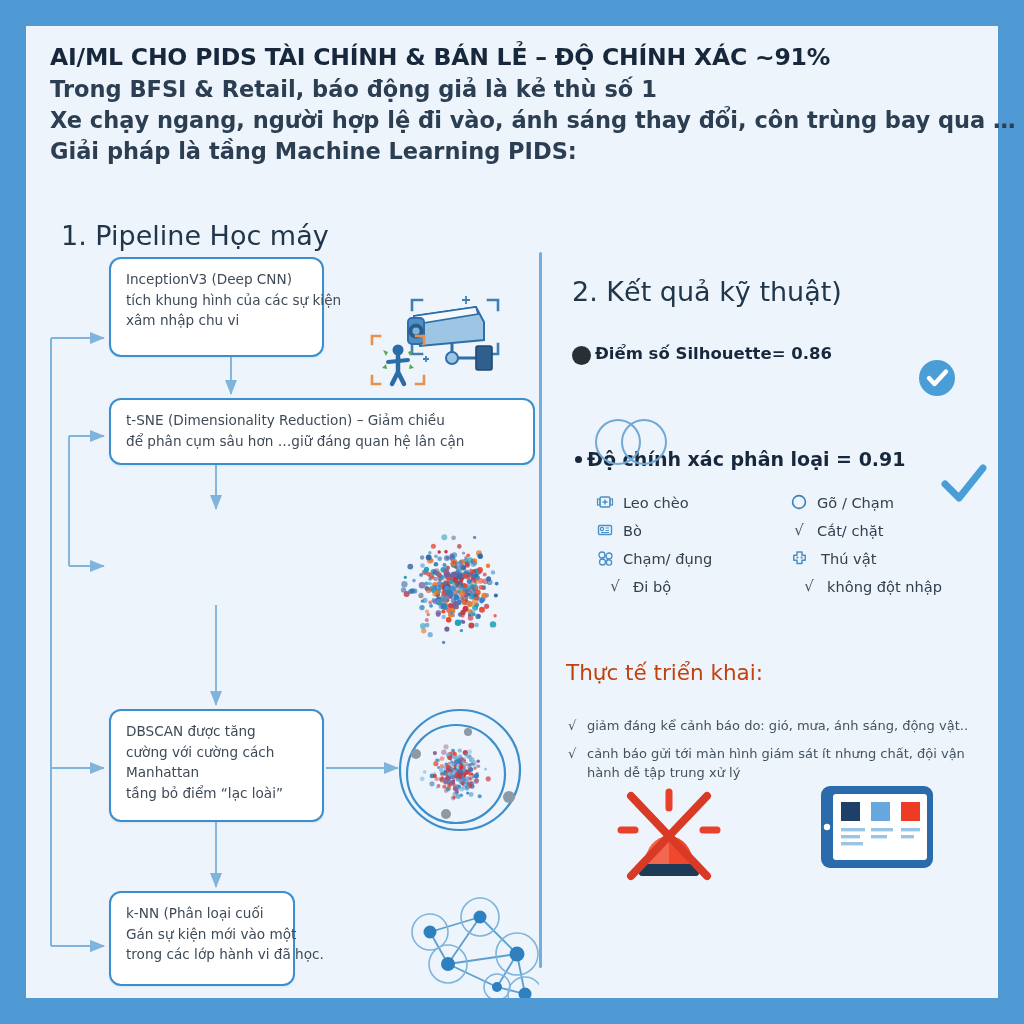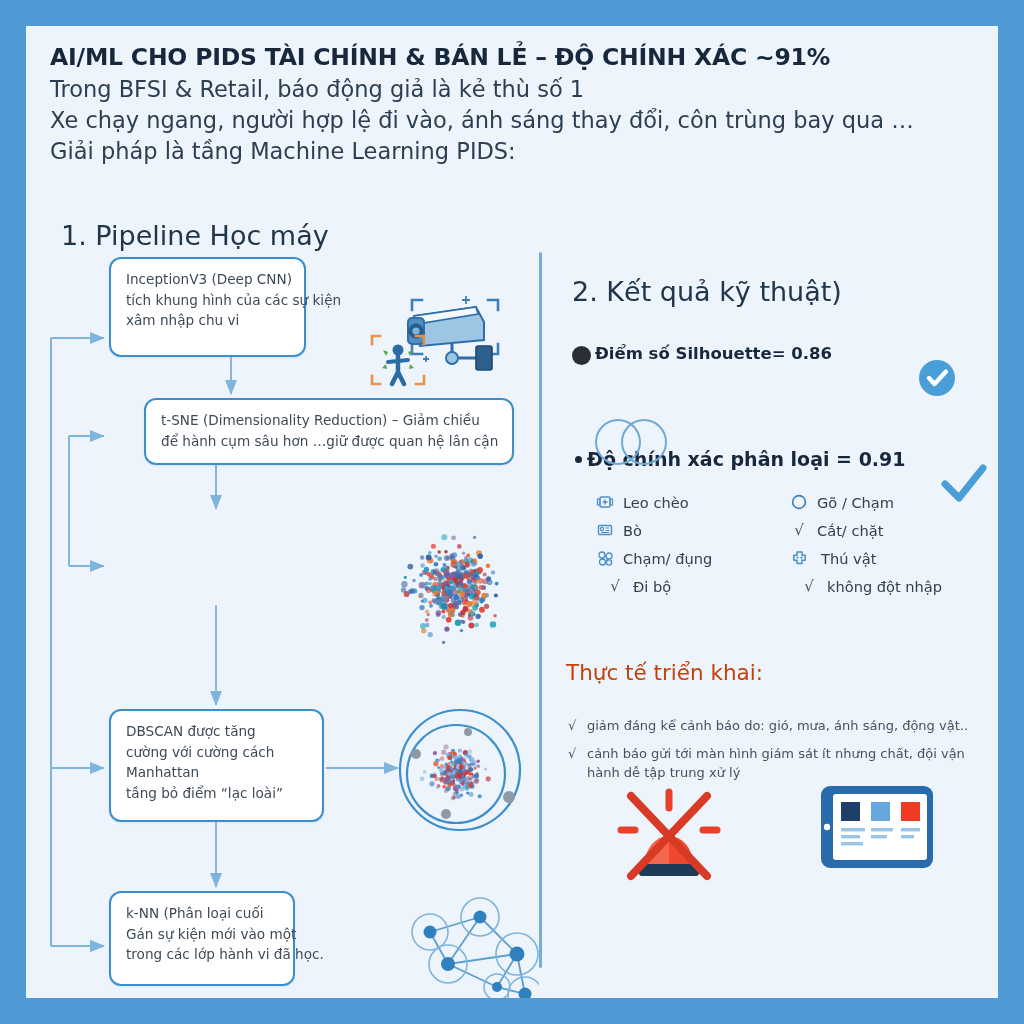--- a/index.html
+++ b/index.html
@@ -19,21 +19,21 @@
   }
 
   
   .header { position: absolute; left: 24px; top: 14px; width: 930px; }
   .h-title {
     font-size: 23.5px; font-weight: bold; color: #17283c;
     letter-spacing: -0.2px; white-space: nowrap;
     line-height: 34px;
   }
   .h-sub {
-    font-size: 22.5px; color: #2c3e52; font-weight: 400;
+    font-size: 22.5px; color: #2c3e52; font-weight: 700;
     line-height: 31px; white-space: nowrap;
   }
 
   
   .sec-title {
     position: absolute; font-size: 27px; color: #20364b; font-weight: 400;
   }
   #sec1 { left: 35px; top: 194px; }
   #sec2 { left: 33px; top: 0px; }
 
@@ -51,22 +51,22 @@
     position: absolute;
     background: #ffffff;
     border: 2.2px solid #3c8fcc;
     border-radius: 12px;
     padding: 10px 12px 10px 15px;
     color: #3e4a57;
     font-size: 13.6px;
     line-height: 20.5px;
     box-shadow: 0 1px 2px rgba(60,143,204,0.12);
   }
-  #node1 { left: 83px; top: 231px; width: 197px; height: 100px; }
-  #node2 { left: 83px; top: 372px; width: 370px; height: 67px; margin-left: 35px; }
+  #node1 { left: 83px; top: 231px; width: 215px; height: 100px; }
+  #node2 { left: 83px; top: 372px; width: 426px; height: 67px; }
   #node3 { left: 83px; top: 487px; width: 213px; height: 92px; }
   #node4 { left: 83px; top: 683px; width: 215px; height: 113px; }
   #node5 { left: 83px; top: 865px; width: 186px; height: 95px; }
 
   .node .ln { display: block; white-space: nowrap; }
 
   svg.wires { position: absolute; left: 0; top: 0; width: 513px; height: 972px; pointer-events: none; }
 
   
   .right-col { position: absolute; left: 513px; top: 0; width: 459px; height: 972px; }
@@ -842,21 +842,21 @@
     </svg>
 
     <div class="node" id="node1">
       <span class="ln">InceptionV3 (Deep CNN)</span>
       <span class="ln">tích khung hình của các sự kiện</span>
       <span class="ln">xâm nhập chu vi</span>
     </div>
 
     <div class="node" id="node2">
       <span class="ln">t-SNE (Dimensionality Reduction) – Giảm chiều</span>
-      <span class="ln">để hành cụm sâu hơn …giữ được quan hệ lân cận</span>
+      <span class="ln">để phân cụm sâu hơn …giữ đáng quan hệ lân cận</span>
     </div>
 
 
     <div class="node" id="node4">
       <span class="ln">DBSCAN được tăng</span>
       <span class="ln">cường với cường cách</span>
       <span class="ln">Manhattan</span>
       <span class="ln">tầng bỏ điểm “lạc loài”</span>
     </div>
 

